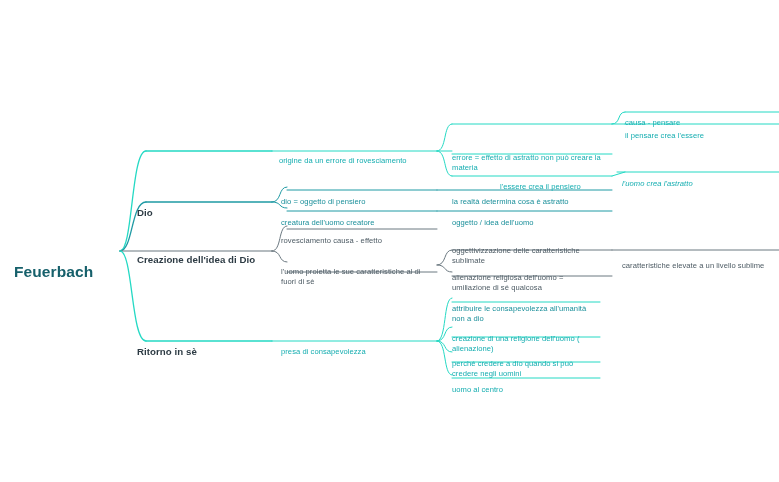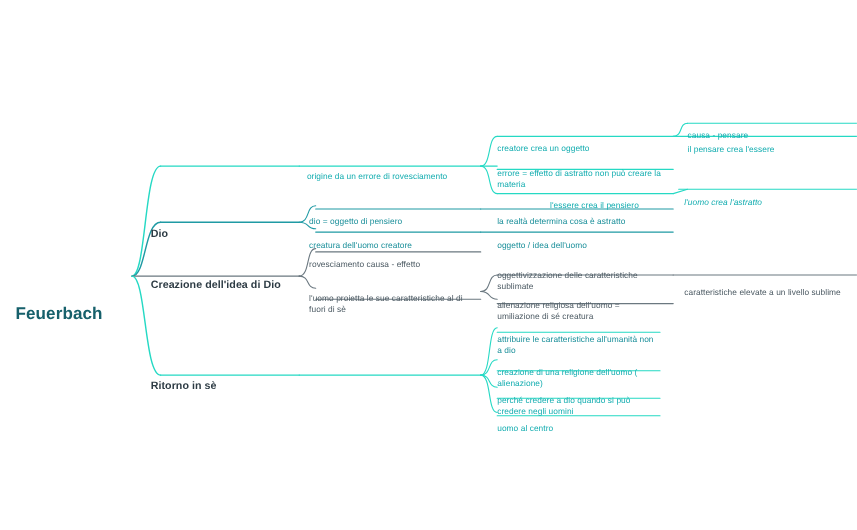--- a/index.html
+++ b/index.html
@@ -138,44 +138,41 @@
       <path d="M437,341 C447,341 443,327 452,327" stroke="#25d9c4" stroke-width="1.0"></path>
       <path d="M437,341 C447,341 443,352 452,352" stroke="#25d9c4" stroke-width="1.0"></path>
       <path d="M437,341 C447,341 443,375 452,375" stroke="#25d9c4" stroke-width="1.0"></path>
       <path d="M452,302 L600,302" stroke="#25d9c4" stroke-width="1.0"></path>
       <path d="M452,337 L600,337" stroke="#25d9c4" stroke-width="1.0"></path>
       <path d="M452,362 L600,362" stroke="#25d9c4" stroke-width="1.0"></path>
       <path d="M452,378 L600,378" stroke="#25d9c4" stroke-width="1.0"></path>
     </g>
   </svg>
 
-  <div class="node root" style="left:14px; top:240px; width:110px;">
+  <div class="node root" style="left:14px; top:226px; width:110px;">
     <span class="node-text">Feuerbach</span>
   </div>
 
 
   <div class="node lvl1 c-dark" style="left:137px; top:185px; width:130px;">
     <span class="node-text">Dio</span>
   </div>
 
   <div class="node lvl1 c-dark" style="left:137px; top:232px; width:150px;">
     <span class="node-text">Creazione dell'idea di Dio</span>
   </div>
 
   <div class="node lvl1 c-dark" style="left:137px; top:324px; width:130px;">
     <span class="node-text">Ritorno in sè</span>
   </div>
 
   <div class="node lvl2 c-teal" style="left:279px; top:138px; width:152px;">
     <span class="node-text">origine da un errore di rovesciamento</span>
   </div>
 
-  <div class="node lvl3 c-teal" style="left:452px; top:112px; width:160px;">
-    <span class="node-text">creatore crea un oggetto</span>
-  </div>
 
   <div class="node lvl3 c-teal" style="left:452px; top:135px; width:150px;">
     <span class="node-text">errore = effetto di astratto non può creare la materia</span>
   </div>
 
   <div class="node lvl3 c-teal" style="left:452px; top:164px; width:160px;margin-left:48px;">
     <span class="node-text">l'essere crea il pensiero</span>
   </div>
 
   <div class="node lvl4 c-teal" style="left:625px; top:100px; width:150px;">
@@ -212,30 +209,33 @@
 
   <div class="node lvl2 c-gray" style="left:281px; top:249px; width:152px;">
     <span class="node-text">l'uomo proietta le sue caratteristiche al di fuori di sè</span>
   </div>
 
   <div class="node lvl3 c-gray" style="left:452px; top:228px; width:152px;">
     <span class="node-text">oggettivizzazione delle caratteristiche sublimate</span>
   </div>
 
   <div class="node lvl3 c-gray" style="left:452px; top:255px; width:152px;">
-    <span class="node-text">alienazione religiosa dell'uomo = umiliazione di sé creatura</span>
+    <span class="node-text">alienazione religiosa dell'uomo = umiliazione di sé qualcosa</span>
   </div>
 
   <div class="node lvl4 c-gray" style="left:622px; top:243px; width:160px;">
     <span class="node-text">caratteristiche elevate a un livello sublime</span>
   </div>
 
+  <div class="node lvl2 c-teal" style="left:281px; top:329px; width:152px;">
+    <span class="node-text">presa di consapevolezza</span>
+  </div>
 
   <div class="node lvl3 c-teal-d" style="left:452px; top:286px; width:148px;">
-    <span class="node-text">attribuire le caratteristiche all'umanità non a dio</span>
+    <span class="node-text">attribuire le consapevolezza all'umanità non a dio</span>
   </div>
 
   <div class="node lvl3 c-teal" style="left:452px; top:316px; width:148px;">
     <span class="node-text">creazione di una religione dell'uomo ( alienazione)</span>
   </div>
 
   <div class="node lvl3 c-teal" style="left:452px; top:341px; width:148px;">
     <span class="node-text">perché credere a dio quando si può credere negli uomini</span>
   </div>
 

